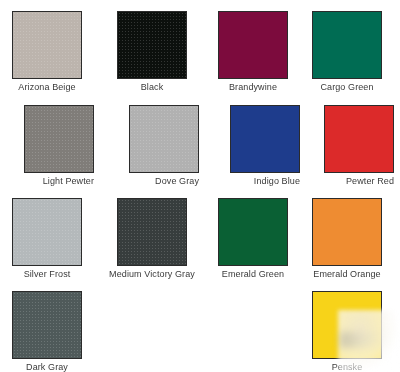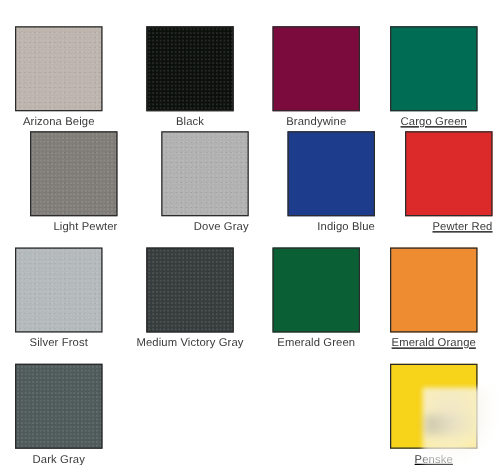--- a/index.html
+++ b/index.html
@@ -56,23 +56,23 @@
     text-align: center;
     letter-spacing: 0.1px;
   }
   .swatch-label.wide {
     font-size: 9px;
   }
   
   .col-0 { left: 0px; }
   .col-1 { left: 105px; }
   .col-2 { left: 206px; }
-  .col-3 { left: 300px; text-decoration: underline; }
+  .col-3 { left: 300px; }
   
-  .row-0 { top: 21px; }
+  .row-0 { top: 11px; }
   .row-1 { top: 105px; align-items: flex-end; }
   .row-2 { top: 198px; }
   .row-3 { top: 291px; }
 
   
   #corner-watermark {
     position: absolute;
     right: 0px;
     bottom: 0px;
     width: 62px;

